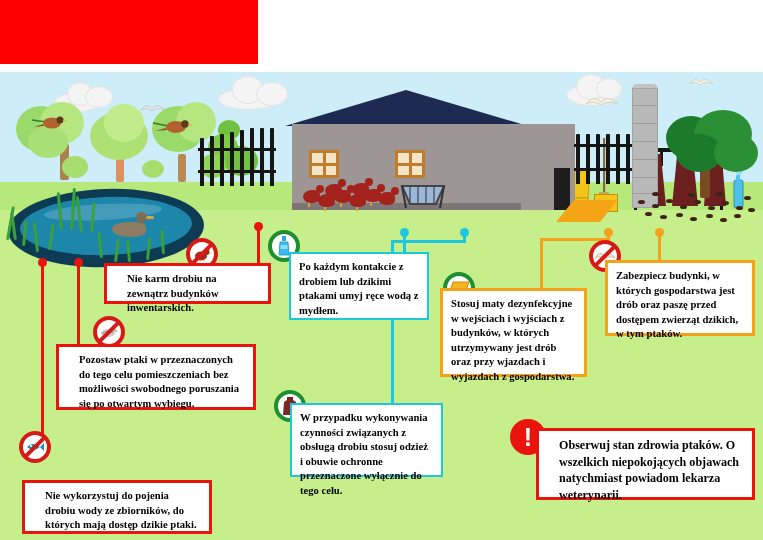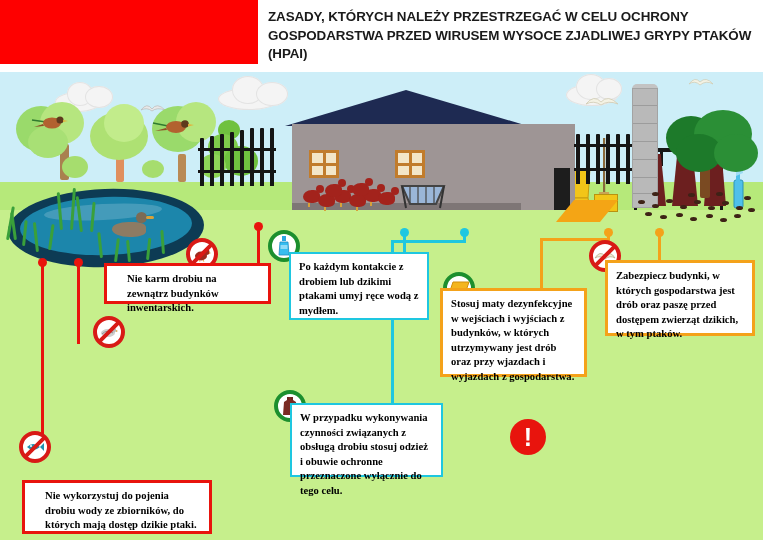--- a/index.html
+++ b/index.html
@@ -141,21 +141,20 @@
   }
   .badge svg{display:block;}
 </style>
 </head>
 <body>
 
 <div id="page">
 
   <div class="header">
     <div class="banner"></div>
-    <div class="header-title">ZASADY, KTÓRYCH NALEŻY PRZESTRZEGAĆ W CELU OCHRONY GOSPODARSTWA PRZED WIRUSEM WYSOCE ZJADLIWEJ GRYPY PTAKÓW (HPAI)</div>
   </div>
 
   <div class="scene">
     <div class="sky"></div>
     <div class="ground"></div>
     <div class="ground2"></div>
 
     <div class="cloudgrp" style="left:55px;top:6px;">
       <div class="cloud" style="left:0;top:14px;width:46px;height:20px;"></div>
       <div class="cloud" style="left:12px;top:4px;width:26px;height:24px;"></div>
@@ -482,20 +481,23 @@
   </div>
 
   <div class="badge excl" style="left:510px;top:419px;">
     <span>!</span>
   </div>
 
   <div class="box red" style="left:104px;top:263px;width:167px;height:41px;">
     <span>Nie karm drobiu na zewnątrz budynków inwentarskich.</span>
   </div>
 
+  <div class="box red" style="left:56px;top:344px;width:200px;height:66px;">
+    <span>Pozostaw ptaki w przeznaczonych do tego celu pomieszczeniach bez możliwości swobodnego poruszania się po otwartym wybiegu.</span>
+  </div>
 
   <div class="box red" style="left:22px;top:480px;width:190px;height:54px;">
     <span>Nie wykorzystuj do pojenia drobiu wody ze zbiorników, do których mają dostęp dzikie ptaki.</span>
   </div>
 
   <div class="box orange" style="left:440px;top:288px;width:147px;height:89px;">
     <span>Stosuj maty dezynfekcyjne w wejściach i wyjściach z budynków, w których utrzymywany jest drób oraz przy wjazdach i wyjazdach z gospodarstwa.</span>
   </div>
 
   <div class="box cyan" style="left:289px;top:252px;width:140px;height:68px;">
@@ -503,14 +505,17 @@
   </div>
 
   <div class="box orange" style="left:605px;top:260px;width:150px;height:76px;">
     <span>Zabezpiecz budynki, w których gospodarstwa jest drób oraz paszę przed dostępem zwierząt dzikich, w tym ptaków.</span>
   </div>
 
   <div class="box cyan" style="left:290px;top:403px;width:153px;height:74px;">
     <span>W przypadku wykonywania czynności związanych z obsługą drobiu stosuj odzież i obuwie ochronne przeznaczone wyłącznie do tego celu.</span>
   </div>
 
+  <div class="box red big" style="left:536px;top:428px;width:219px;height:72px;">
+    <span>Obserwuj stan zdrowia ptaków. O wszelkich niepokojących objawach natychmiast powiadom lekarza weterynarii.</span>
+  </div>
 
 </div>
 
 </body></html>

